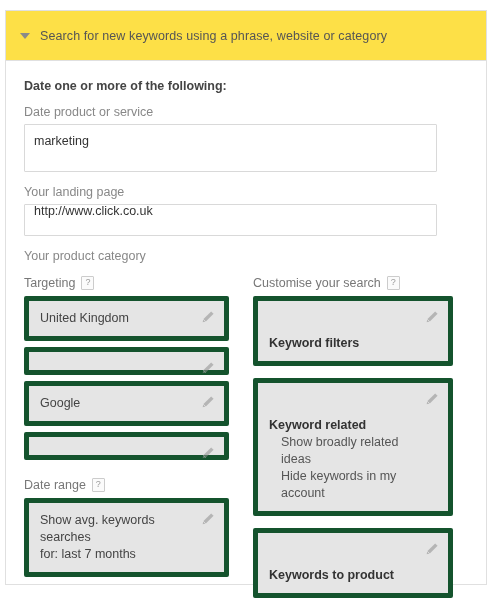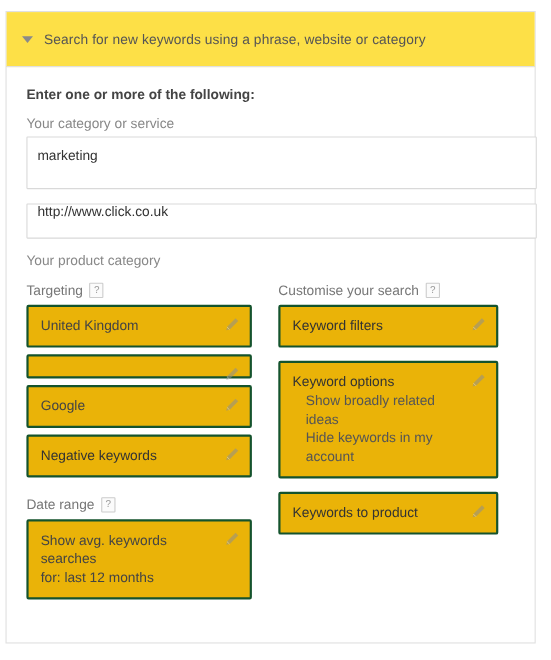--- a/index.html
+++ b/index.html
@@ -68,21 +68,21 @@
 
   .field-label {
     font-size: 12.5px;
     color: #888888;
     margin: 0 0 5px 0;
   }
   .field-block { margin-bottom: 13px; }
 
   .txt-input {
     box-sizing: border-box;
-    width: 464px;
+    width: 413px;
     border: 1px solid #d9d9d9;
     background: #ffffff;
     font-family: "Liberation Sans", sans-serif;
     font-size: 12.5px;
     color: #333333;
     padding: 8px 9px;
     outline: none;
     resize: none;
     display: block;
     border-radius: 1px;
@@ -117,34 +117,34 @@
     background: #fbfbfb;
     color: #9a9a9a;
     font-size: 9px;
     border-radius: 1px;
     cursor: pointer;
     font-family: "Liberation Sans", sans-serif;
   }
 
   .card {
     position: relative;
-    background: #eab308;
-    border: 2px solid #14532d;
+    background: #e5e5e5;
+    border: 5px solid #14532d;
     border-radius: 2px;
     margin-bottom: 6px;
     padding: 9px 44px 9px 11px;
     box-sizing: border-box;
     cursor: pointer;
   }
   .card-line {
     font-size: 12.5px;
     color: #444444;
     line-height: 17px;
   }
-  .card-line.bold { font-weight: normal; color: #333333; }
+  .card-line.bold { font-weight: bold; color: #333333; margin-top: 25px; }
   .card-line.sub { color: #555555; margin-left: 12px; }
 
   .pencil {
     position: absolute;
     right: 9px;
     top: 9px;
     width: 14px;
     height: 14px;
     opacity: 0.55;
     cursor: pointer;
@@ -157,28 +157,29 @@
 
 <div class="panel">
 
   <div class="panel-header">
     <span class="caret"></span>
     <span class="panel-header-title">Search for new keywords using a phrase, website or category</span>
   </div>
 
   <div class="panel-body">
 
-    <div class="enter-label">Enter one or more of the following:</div>
+    <div class="enter-label">Date one or more of the following:</div>
 
     <div class="field-block">
-      <div class="field-label">Your category or service</div>
+      <div class="field-label">Date product or service</div>
       <textarea class="txt-input tall" value="marketing" style="">marketing</textarea>
     </div>
 
     <div class="field-block">
+      <div class="field-label">Your landing page</div>
       <input class="txt-input short" type="text" value="http://www.click.co.uk" style="">
     </div>
 
     <div class="field-block">
       <div class="field-label">Your product category</div>
     </div>
 
     <div class="columns">
 
       <div class="col-left">
@@ -205,37 +206,36 @@
 
         <div class="card">
           <div class="card-line">Google</div>
           <svg class="pencil" viewBox="0 0 16 16">
             <path d="M11.6 1.6 L14.4 4.4 L5.6 13.2 L1.9 14.1 L2.8 10.4 Z" fill="#8f8f8f"></path>
             <path d="M2.6 10.6 L5.4 13.4" stroke="#ffffff" stroke-width="0.7" fill="none"></path>
           </svg>
         </div>
 
         <div class="card">
-          <div class="card-line bold">Negative keywords</div>
           <svg class="pencil" viewBox="0 0 16 16">
             <path d="M11.6 1.6 L14.4 4.4 L5.6 13.2 L1.9 14.1 L2.8 10.4 Z" fill="#8f8f8f"></path>
             <path d="M2.6 10.6 L5.4 13.4" stroke="#ffffff" stroke-width="0.7" fill="none"></path>
           </svg>
         </div>
 
         <div class="spacer-block"></div>
 
         <div class="section-head">
           <span class="section-title">Date range</span>
           <span class="help-badge">?</span>
         </div>
 
         <div class="card">
           <div class="card-line">Show avg. keywords searches</div>
-          <div class="card-line">for: last 12 months</div>
+          <div class="card-line">for: last 7 months</div>
           <svg class="pencil" viewBox="0 0 16 16">
             <path d="M11.6 1.6 L14.4 4.4 L5.6 13.2 L1.9 14.1 L2.8 10.4 Z" fill="#8f8f8f"></path>
             <path d="M2.6 10.6 L5.4 13.4" stroke="#ffffff" stroke-width="0.7" fill="none"></path>
           </svg>
         </div>
 
       </div>
 
       <div class="col-right">
 
@@ -248,21 +248,21 @@
           <div class="card-line bold">Keyword filters</div>
           <svg class="pencil" viewBox="0 0 16 16">
             <path d="M11.6 1.6 L14.4 4.4 L5.6 13.2 L1.9 14.1 L2.8 10.4 Z" fill="#8f8f8f"></path>
             <path d="M2.6 10.6 L5.4 13.4" stroke="#ffffff" stroke-width="0.7" fill="none"></path>
           </svg>
         </div>
 
         <div class="spacer-block" style="height:6px"></div>
 
         <div class="card">
-          <div class="card-line bold">Keyword options</div>
+          <div class="card-line bold">Keyword related</div>
           <div class="card-line sub">Show broadly related ideas</div>
           <div class="card-line sub">Hide keywords in my account</div>
           <svg class="pencil" viewBox="0 0 16 16">
             <path d="M11.6 1.6 L14.4 4.4 L5.6 13.2 L1.9 14.1 L2.8 10.4 Z" fill="#8f8f8f"></path>
             <path d="M2.6 10.6 L5.4 13.4" stroke="#ffffff" stroke-width="0.7" fill="none"></path>
           </svg>
         </div>
 
         <div class="spacer-block" style="height:6px"></div>
 

